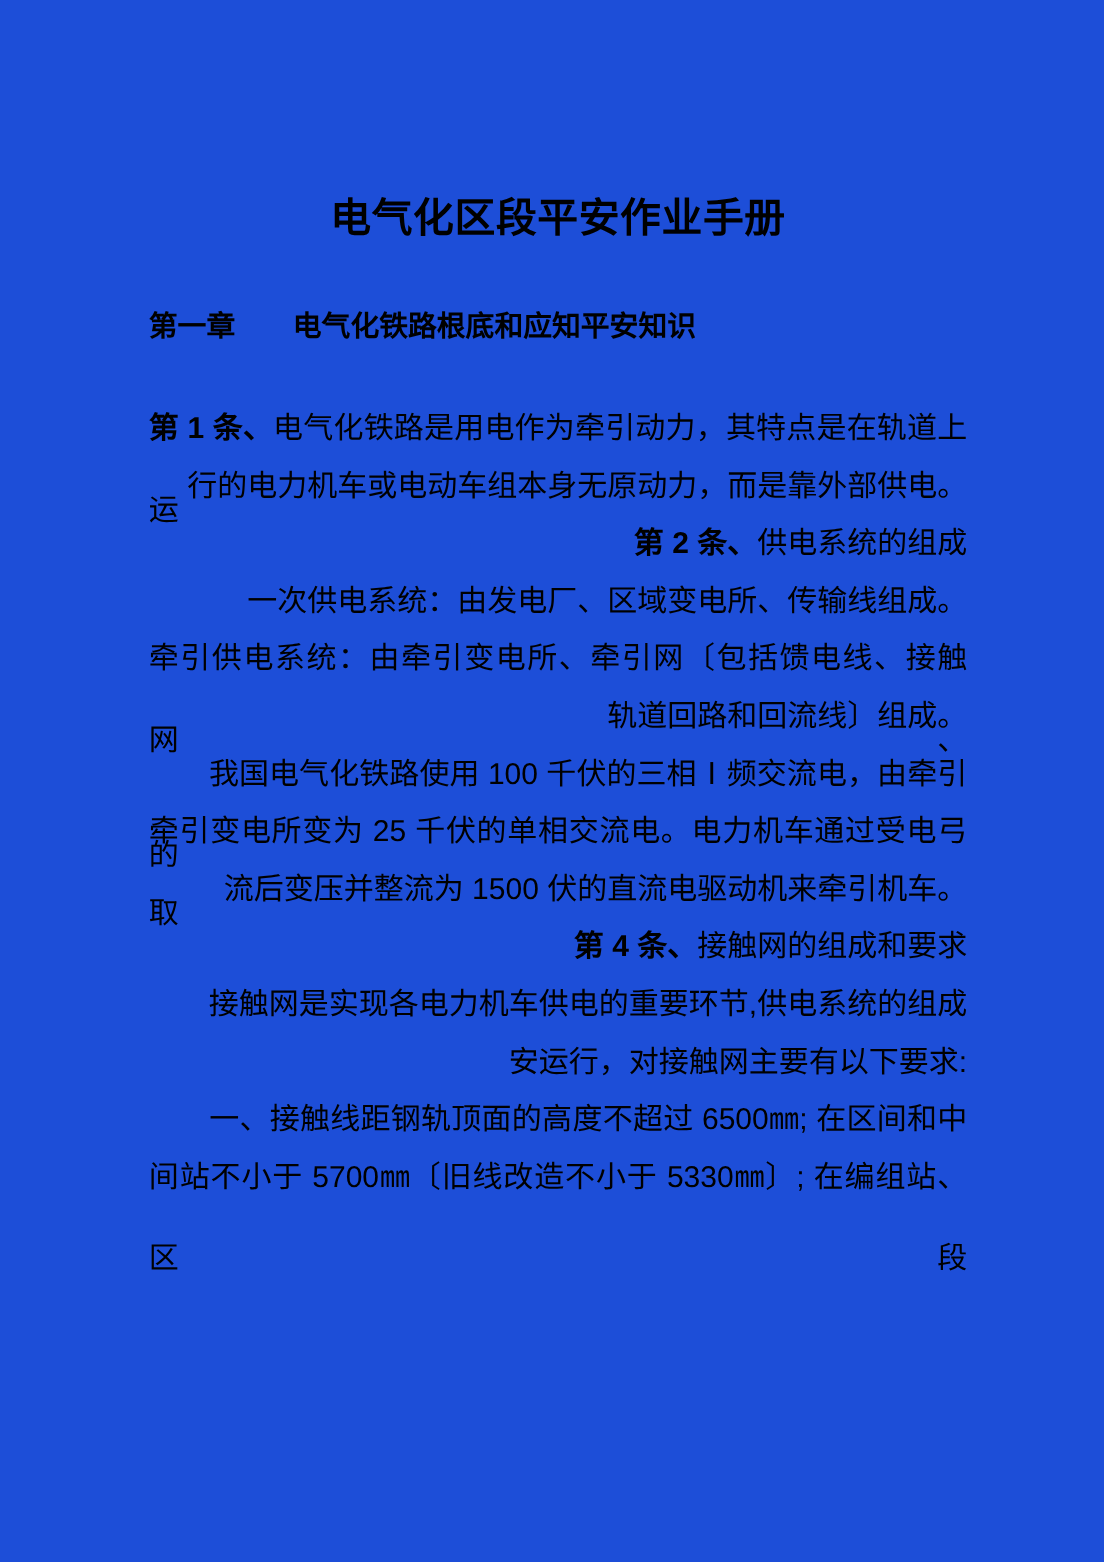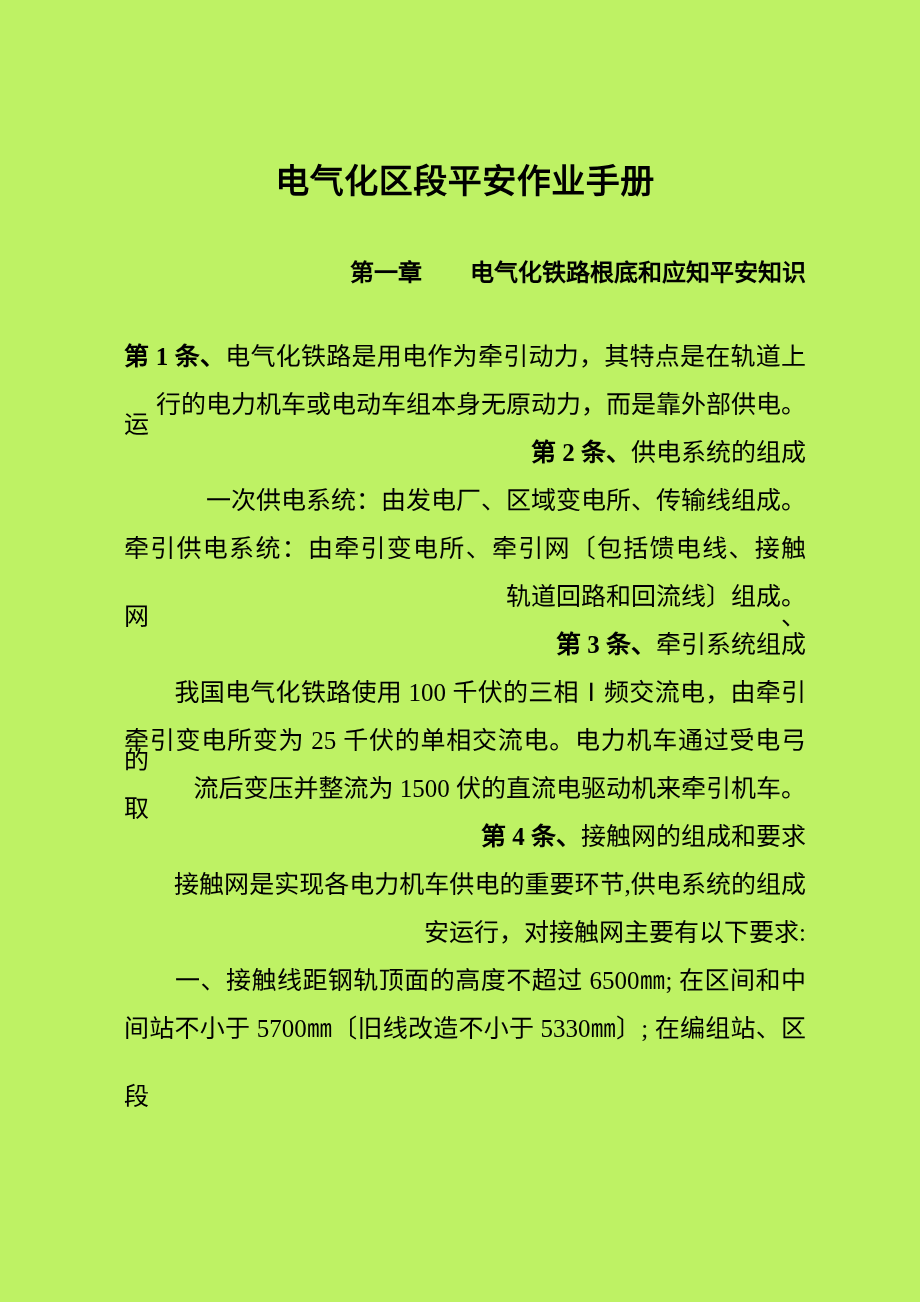--- a/index.html
+++ b/index.html
@@ -6,23 +6,23 @@
   html, body {
     margin: 0;
     padding: 0;
     background: #ffffff;
   }
 
   .page {
     position: relative;
     width: 920px;
     height: 1302px;
-    background: #bef264;
+    background: #1d4ed8;
     overflow: hidden;
-    font-family: Liberation Serif, serif;
+    font-family: Liberation Sans, sans-serif;
     color: #000000;
     -webkit-font-smoothing: antialiased;
   }
 
   
   .content {
     position: absolute;
     left: 124px;
     top: 0;
     width: 682px;
@@ -35,21 +35,21 @@
     font-weight: bold;
     line-height: 1;
     letter-spacing: 0.5px;
     margin: 0;
     padding-top: 165px;
     white-space: nowrap;
   }
 
   
   .chapter-heading {
-    text-align: right;
+    text-align: left;
     font-size: 24px;
     font-weight: bold;
     line-height: 1;
     margin: 0;
     padding-top: 62px;
     white-space: pre;
   }
 
   
   .body-block {
@@ -93,21 +93,20 @@
 
     <h2 class="chapter-heading">第一章　　电气化铁路根底和应知平安知识</h2>
 
     <div class="body-block">
         <div class="line justify"><span class="article-label">第 1 条、</span><span>电气化铁路是用电作为牵引动力，其特点是在轨道上运</span></div>
         <div class="line ragged"><span>行的电力机车或电动车组本身无原动力，而是靠外部供电。</span></div>
         <div class="line ragged"><span class="article-label">第 2 条、</span><span>供电系统的组成</span></div>
         <div class="line ragged"><span>一次供电系统：由发电厂、区域变电所、传输线组成。</span></div>
         <div class="line justify"><span>牵引供电系统：由牵引变电所、牵引网〔包括馈电线、接触网、</span></div>
         <div class="line ragged"><span>轨道回路和回流线〕组成。</span></div>
-        <div class="line ragged"><span class="article-label">第 3 条、</span><span>牵引系统组成</span></div>
         <div class="line justify"><span>　　我国电气化铁路使用 100 千伏的三相Ⅰ频交流电，由牵引的</span></div>
         <div class="line justify"><span>牵引变电所变为 25 千伏的单相交流电。电力机车通过受电弓取</span></div>
         <div class="line ragged"><span>流后变压并整流为 1500 伏的直流电驱动机来牵引机车。</span></div>
         <div class="line ragged"><span class="article-label">第 4 条、</span><span>接触网的组成和要求</span></div>
         <div class="line justify"><span>　　接触网是实现各电力机车供电的重要环节,供电系统的组成</span></div>
         <div class="line ragged"><span>安运行，对接触网主要有以下要求:</span></div>
         <div class="line justify"><span>　　一、接触线距钢轨顶面的高度不超过 6500㎜;  在区间和中</span></div>
         <div class="line justify"><span>间站不小于 5700㎜〔旧线改造不小于 5330㎜〕; 在编组站、区段</span></div>
       </div>
 

